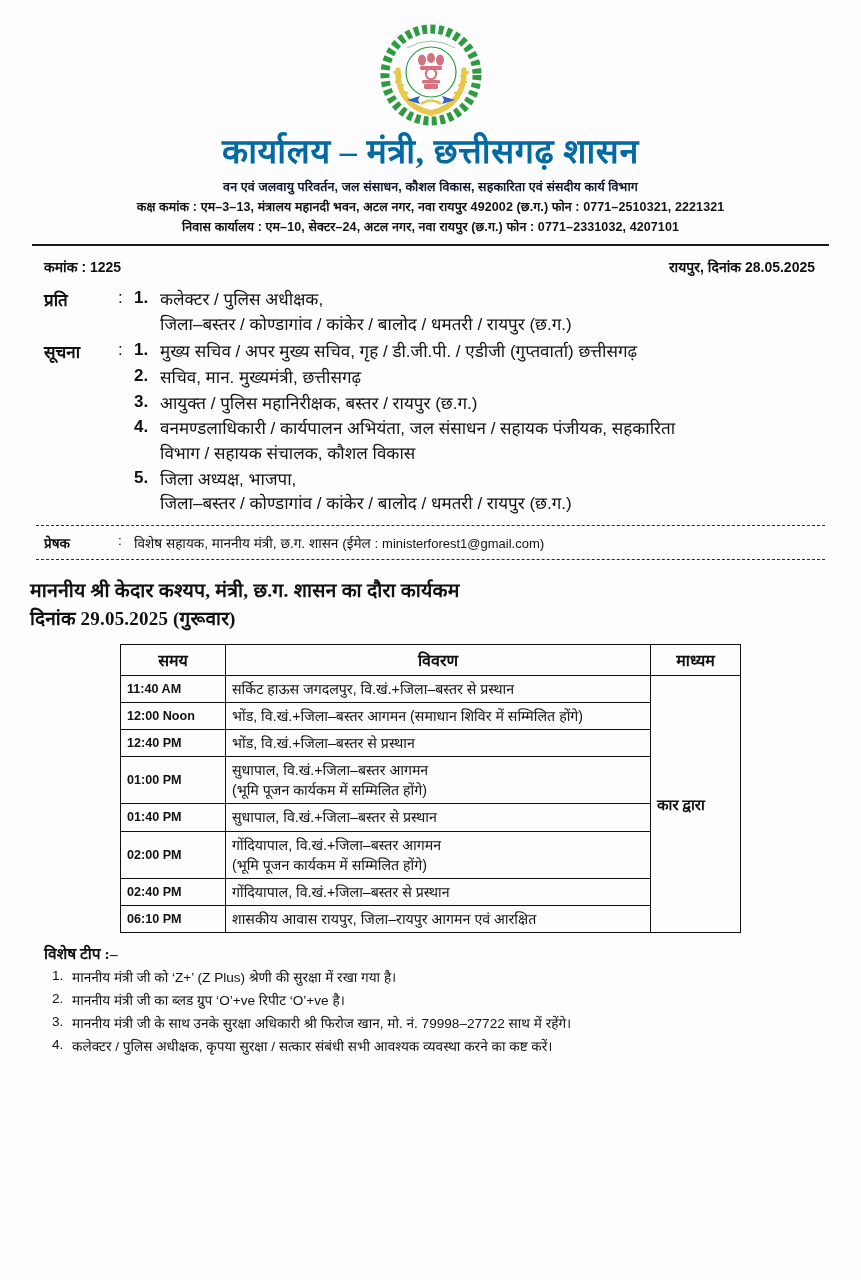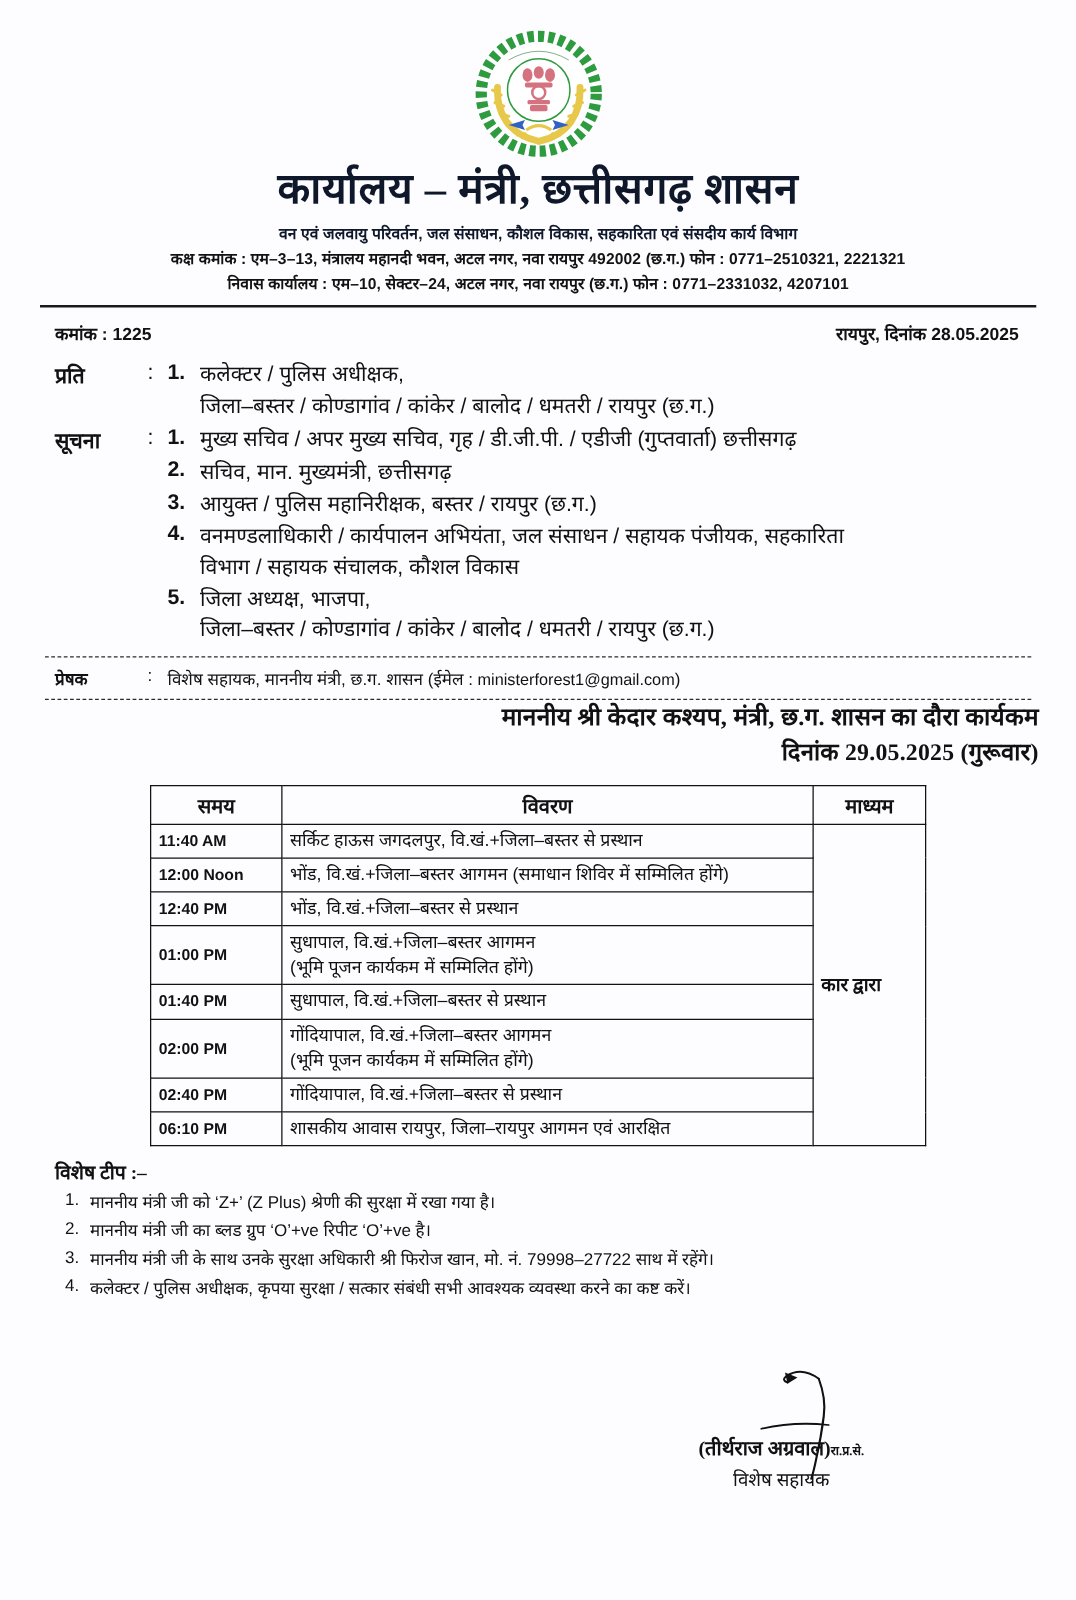--- a/index.html
+++ b/index.html
@@ -17,21 +17,21 @@
   .emblem-wrap { display:flex; justify-content:center; padding-top:22px; }
   .emblem { width:108px; height:106px; display:block; }
 
   
   .masthead { text-align:center; margin-top:4px; }
   .office-title {
     font-family:"Liberation Serif", serif;
     font-weight:700;
     font-size:34px;
     letter-spacing:.6px;
-    color:#0f172a;
+    color:#0369a1;
     line-height:1.15;
   }
   .dept-line {
     font-size:12.5px;
     color:#0f172a;
     margin-top:7px;
     font-weight:600;
     letter-spacing:.1px;
   }
   .addr-line {
@@ -81,21 +81,22 @@
     display:flex; align-items:flex-start;
     margin-top:7px; padding-left:14px; font-size:13.6px;
   }
   .senderrow .slabel { width:74px; flex:0 0 74px; font-weight:600; }
   .senderrow .scolon { width:16px; flex:0 0 16px; }
   .senderrow .stext { flex:1; }
   .email { font-family:"Liberation Sans", sans-serif; font-size:13px; }
 
   
   .prog-head {
-    text-align:right;
+    text-align:left;
+    margin-top:16px;
     font-family:"Liberation Serif", serif;
     font-weight:700;
     font-size:19.5px;
     line-height:1.5;
     letter-spacing:.2px;
   }
   .prog-date { font-size:19px; }
 
   
   table.schedule {
@@ -385,28 +386,14 @@
     <div class="note">
       <div class="nnum">3.</div>
       <div class="ntext">माननीय मंत्री जी के साथ उनके सुरक्षा अधिकारी श्री फिरोज खान, मो. नं. 79998–27722 साथ में रहेंगे।</div>
     </div>
     <div class="note">
       <div class="nnum">4.</div>
       <div class="ntext">कलेक्टर / पुलिस अधीक्षक, कृपया सुरक्षा / सत्कार संबंधी सभी आवश्यक व्यवस्था करने का कष्ट करें।</div>
     </div>
   </div>
 
-  <div class="sig">
-    <div class="sig-scribble">
-      <svg width="120" height="96" viewBox="0 0 120 96">
-        <path d="M58 8 q-14 -10 -26 -2 q-4 3 1 5" fill="none" stroke="#111" stroke-width="1.6" stroke-linecap="round"></path>
-        <path d="M31 3 l2 9 l8 -5 z" fill="#111"></path>
-        <path d="M58 8 q6 16 4 30 q-2 16 -6 34 q-2 10 -4 16" fill="none" stroke="#111" stroke-width="1.7" stroke-linecap="round"></path>
-        <path d="M12 48 q26 -6 54 -3" fill="none" stroke="#111" stroke-width="1.4" stroke-linecap="round"></path>
-      </svg>
-    </div>
-    <div class="sig-name">
-      <span>(तीर्थराज अग्रवाल)</span><span class="suffix">रा.प्र.से.</span>
-    </div>
-    <div class="sig-role">विशेष सहायक</div>
-  </div>
 
 </div>
 
 </body></html>

